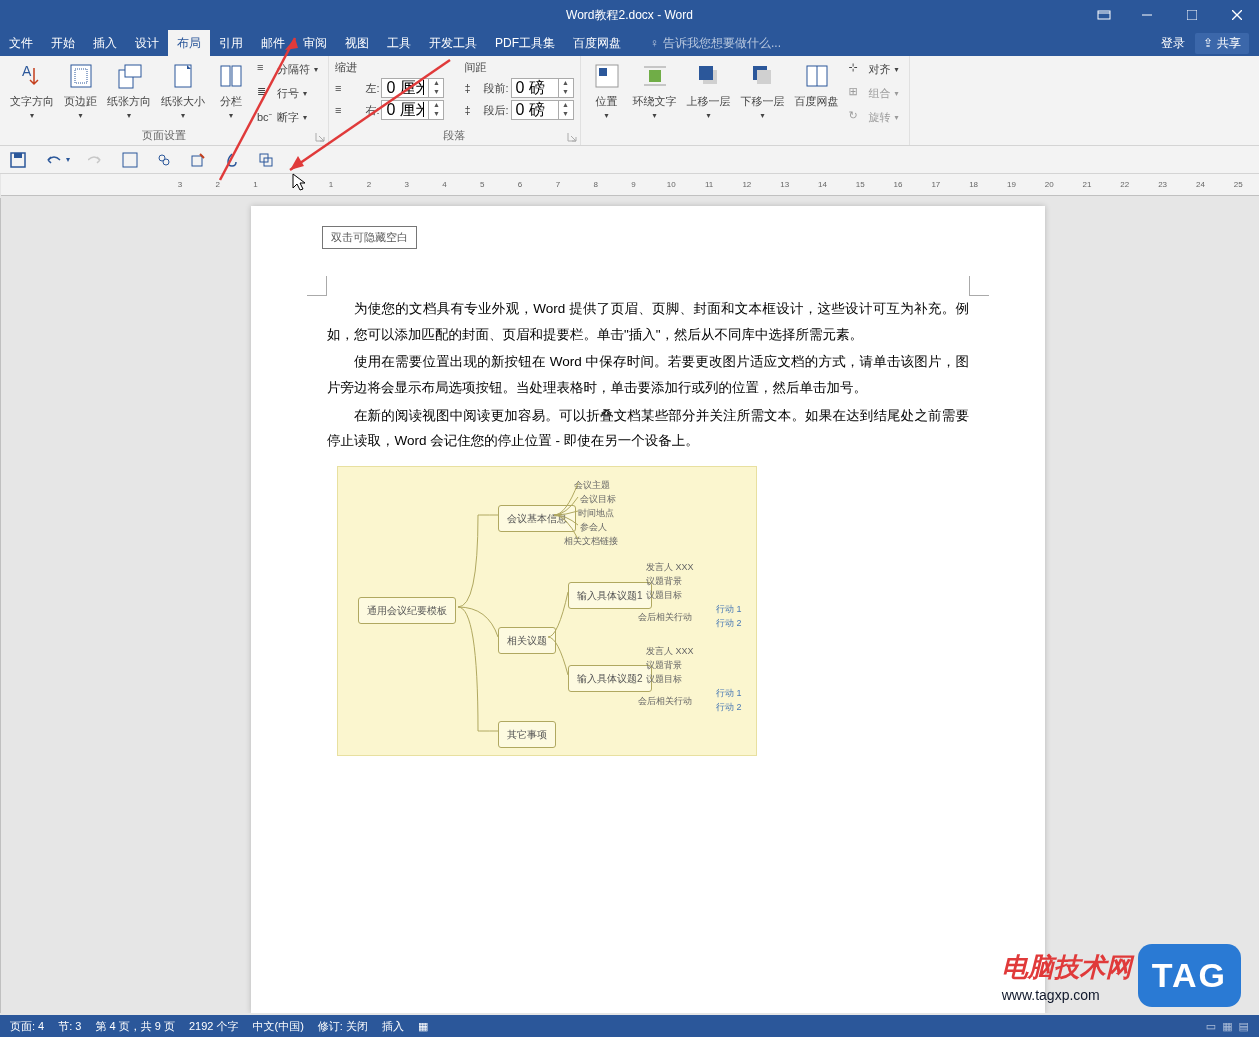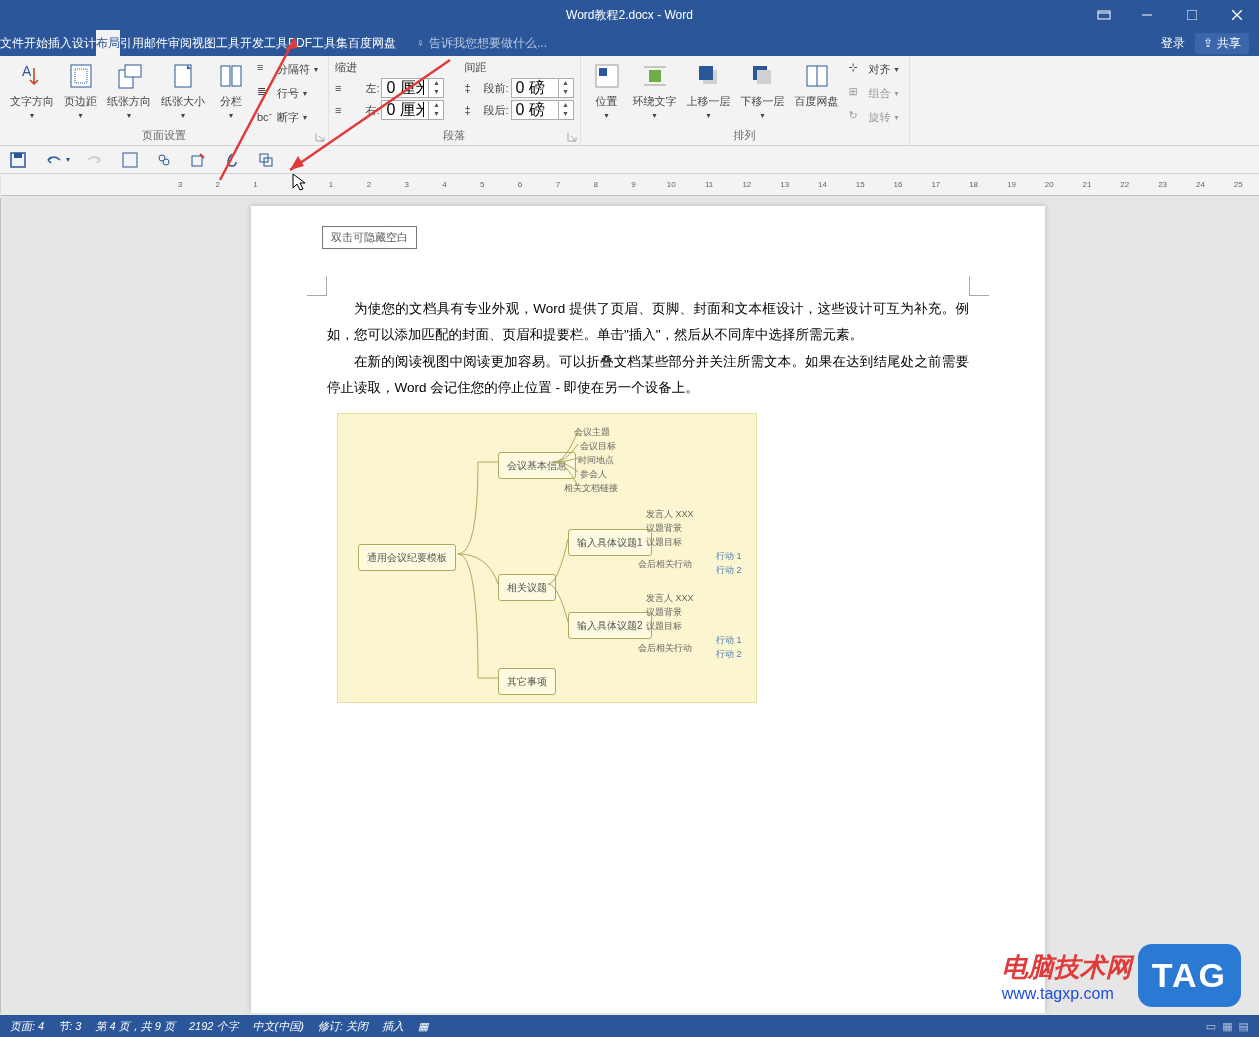--- a/index.html
+++ b/index.html
@@ -4,21 +4,21 @@
 <style>
 * { margin: 0; padding: 0; box-sizing: border-box; font-family: "Microsoft YaHei", sans-serif; }
 body { background: #e6e6e6; overflow: hidden; width: 1259px; height: 1037px; }
 
 .titlebar { background: #2b579a; color: #fff; height: 30px; display: flex; align-items: center; justify-content: center; position: relative; font-size: 12px; }
 .titlebar .win-controls { position: absolute; right: 0; display: flex; }
 .titlebar .win-controls div { width: 45px; height: 30px; display: flex; align-items: center; justify-content: center; cursor: pointer; }
 .titlebar .ribbon-opts { position: absolute; right: 140px; width: 30px; height: 30px; display: flex; align-items: center; justify-content: center; }
 
 .menubar { background: #2b579a; color: #fff; height: 26px; display: flex; align-items: stretch; font-size: 12px; }
-.menubar .tab { padding: 0 0; display: flex; align-items: center; cursor: pointer; }
+.menubar .tab { padding: 0 9px; display: flex; align-items: center; cursor: pointer; }
 .menubar .tab.active { background: #f3f3f3; color: #2b579a; }
 .menubar .tell-me { display: flex; align-items: center; color: #b8c7de; margin-left: 20px; gap: 4px; }
 .menubar .right-side { margin-left: auto; display: flex; align-items: center; gap: 10px; padding-right: 10px; }
 .menubar .share-btn { background: #3b67aa; padding: 2px 8px; border-radius: 2px; display: flex; align-items: center; gap: 4px; }
 
 .ribbon { background: #f3f3f3; height: 90px; border-bottom: 1px solid #d4d4d4; display: flex; font-size: 11px; color: #444; }
 .ribbon-group { border-right: 1px solid #e0e0e0; padding: 2px 6px 0; display: flex; flex-direction: column; justify-content: space-between; position: relative; }
 .ribbon-group-label { text-align: center; color: #666; font-size: 11px; padding-bottom: 2px; }
 .ribbon-group-content { display: flex; align-items: flex-start; gap: 2px; flex: 1; }
 .ribbon-large-btn { display: flex; flex-direction: column; align-items: center; padding: 2px 4px; cursor: pointer; gap: 2px; }
@@ -54,26 +54,26 @@
 .crop-tr { top: 70px; right: 56px; border-right: 1px solid #aaa; border-top: 1px solid #aaa; transform: rotate(180deg);}
 
 .tooltip-box { position: absolute; top: 226px; left: 322px; background: #fff; border: 1px solid #767676; padding: 3px 8px; font-size: 11px; color: #575757; z-index: 5; }
 
 .mindmap { background: #fbf6cf; border: 1px solid #e8e0a0; margin: 12px 0 0 10px; width: 420px; height: 290px; position: relative; font-size: 10px; }
 .mm-node { position: absolute; border: 1px solid #b0a860; background: #fdfae0; padding: 3px 8px; border-radius: 3px; font-size: 10px; color: #555; white-space: nowrap; }
 .mm-leaf { position: absolute; font-size: 9px; color: #666; white-space: nowrap; }
 .mm-leaf.blue { color: #4a7ab5; }
 
 .statusbar { position: absolute; bottom: 0; left: 0; right: 0; height: 22px; background: #2b579a; color: #fff; font-size: 11px; display: flex; align-items: center; padding: 0 10px; gap: 14px; }
-.statusbar .s-item { cursor: pointer; font-style: italic; }
+.statusbar .s-item { cursor: pointer; }
 .statusbar .s-right { margin-left: auto; display: flex; gap: 6px; align-items: center; opacity: 0.6; }
 
 .watermark { position: absolute; right: 18px; bottom: 30px; display: flex; align-items: center; gap: 6px; z-index: 20; }
 .watermark .txt { color: #e03a3a; font-weight: bold; font-size: 26px; font-style: italic; }
-.watermark .url { color: #1d4ed8; font-size: 16px; position: absolute; bottom: -2px; left: 0; margin-top: 44px; }
+.watermark .url { color: #0f172a; font-size: 14px; position: absolute; bottom: -2px; left: 0; margin-top: 44px; }
 .watermark .tag { background: #2a7ad4; color: #fff; font-weight: bold; font-size: 34px; padding: 12px 14px; border-radius: 14px; letter-spacing: 2px; }
 
 .arrow { position: absolute; z-index: 10; pointer-events: none; }
 .cursor-img { position: absolute; top: 172px; left: 291px; z-index: 11; }
 
 svg { display: block; }
 </style>
 </head>
 <body>
 
@@ -336,21 +336,20 @@
             <span>组合</span>
             <span style="font-size:8px">▾</span>
           </div>
         <div class="ribbon-small-btn" style="opacity:0.5">
             <span class="icn">↻</span>
             <span>旋转</span>
             <span style="font-size:8px">▾</span>
           </div>
       </div>
     </div>
-    <div class="ribbon-group-label">排列</div>
   </div>
 </div>
 
 <div class="qat">
   <div class="qbtn">
       <svg width="16" height="16">
         <rect x="1" y="1" width="14" height="14" fill="none" stroke="#2b579a" stroke-width="1.5"></rect>
         <rect x="4" y="1" width="8" height="5" fill="#2b579a"></rect>
       </svg>
     </div>
@@ -454,20 +453,21 @@
         <span>23</span>
         <span>24</span>
         <span>25</span>
         <span>26</span>
     </div>
     <div class="doc-scroll">
       <div class="page">
         <div class="crop-mark crop-tl"></div>
         <div class="crop-mark crop-tr"></div>
         <p>为使您的文档具有专业外观，Word 提供了页眉、页脚、封面和文本框设计，这些设计可互为补充。例如，您可以添加匹配的封面、页眉和提要栏。单击"插入"，然后从不同库中选择所需元素。</p>
+        <p>使用在需要位置出现的新按钮在 Word 中保存时间。若要更改图片适应文档的方式，请单击该图片，图片旁边将会显示布局选项按钮。当处理表格时，单击要添加行或列的位置，然后单击加号。</p>
         <p>在新的阅读视图中阅读更加容易。可以折叠文档某些部分并关注所需文本。如果在达到结尾处之前需要停止读取，Word 会记住您的停止位置 - 即使在另一个设备上。</p>
 
         <div class="mindmap">
           <div class="mm-node" style="top:130px;left:20px">通用会议纪要模板</div>
           <div class="mm-node" style="top:38px;left:160px">会议基本信息</div>
           <div class="mm-leaf" style="top:10px;left:236px">会议主题</div>
           <div class="mm-leaf" style="top:24px;left:242px">会议目标</div>
           <div class="mm-leaf" style="top:38px;left:240px">时间地点</div>
           <div class="mm-leaf" style="top:52px;left:242px">参会人</div>
           <div class="mm-leaf" style="top:66px;left:226px">相关文档链接</div>

